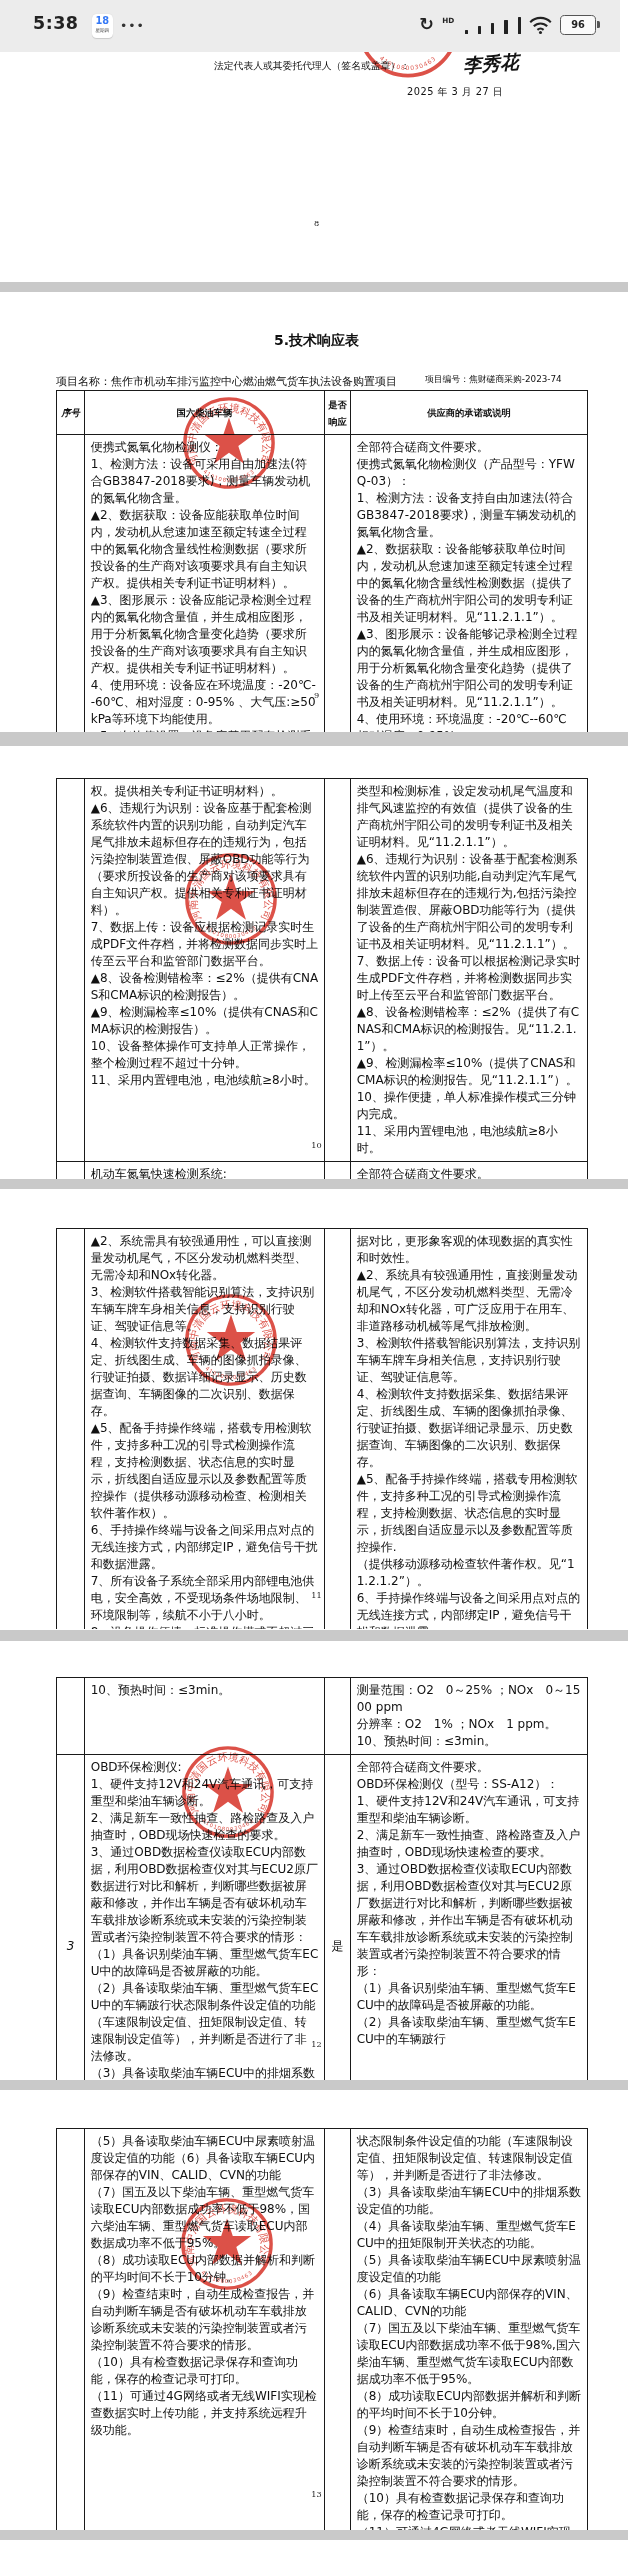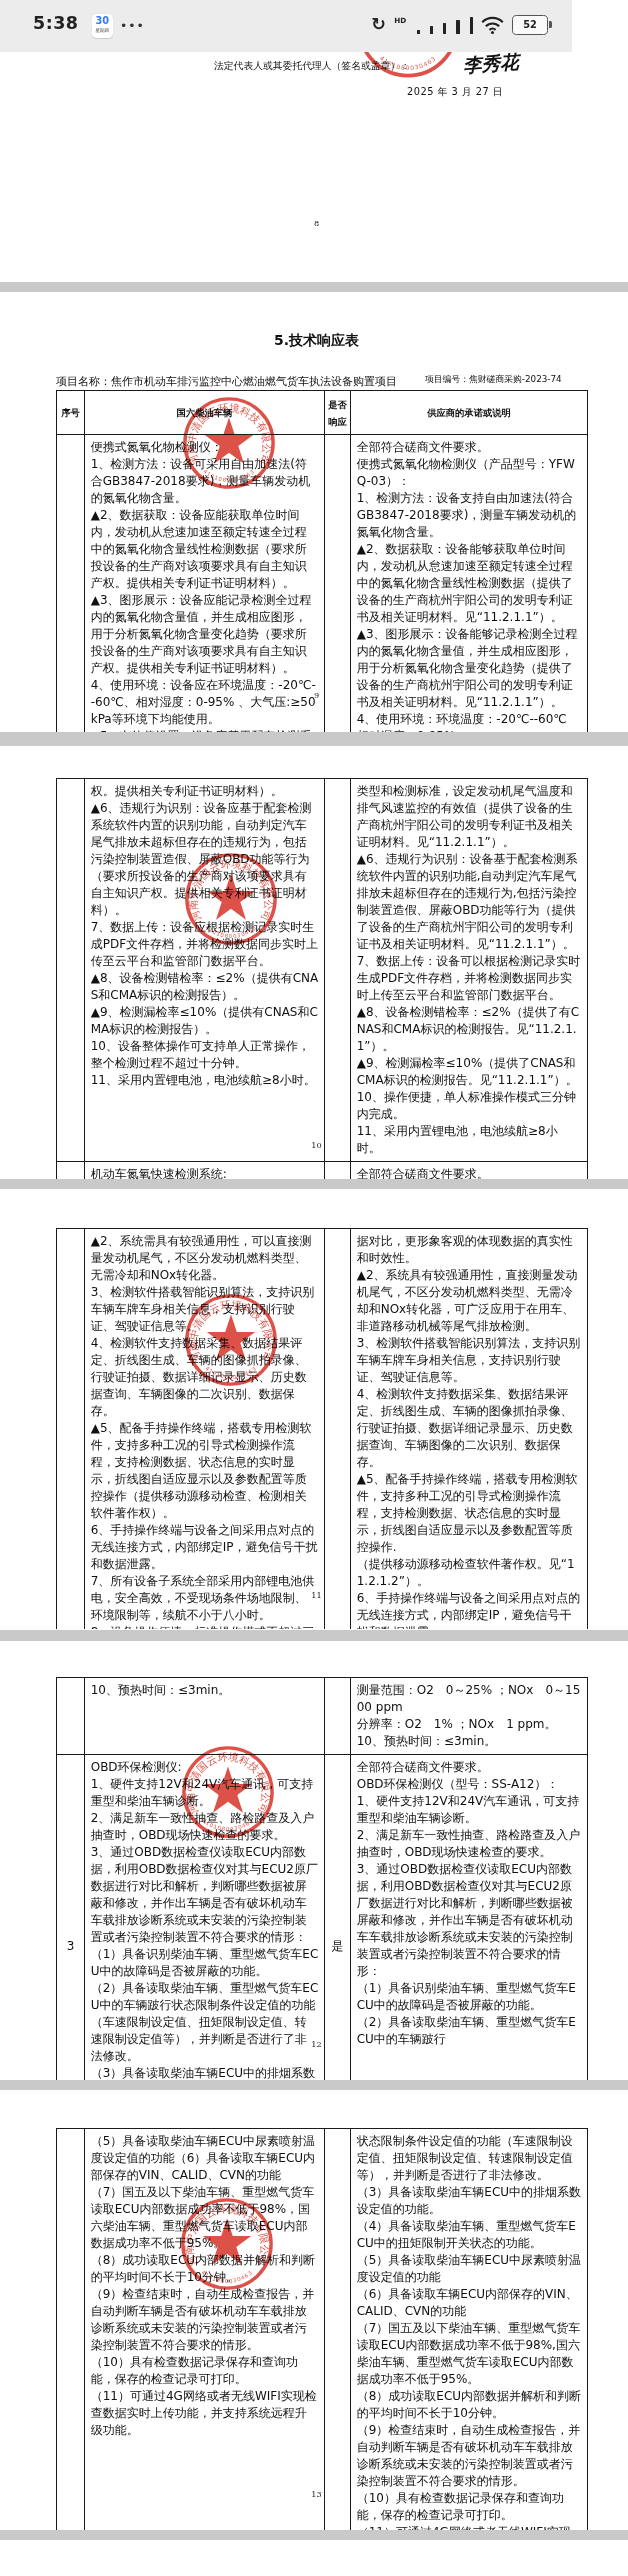--- a/index.html
+++ b/index.html
@@ -1,19 +1,19 @@
 <!DOCTYPE html>
 <html style="font-size:8.2px"><head>
 <meta charset="utf-8">
 <style>
   html,body{margin:0;padding:0;background:#fff;}
   #screen{position:relative;width:629px;height:3941px;background:#fff;overflow:hidden;
           font-family:"DejaVu Sans",sans-serif;color:#111;}
   
-  .statusbar{position:absolute;left:0;top:0;width:572px;height:52px;background:#ececec;z-index:40;}
+  .statusbar{position:absolute;left:0;top:0;width:620px;height:52px;background:#ececec;z-index:40;}
   .sb-time{position:absolute;left:33px;top:13.4px;font-size:17.5px;font-weight:bold;color:#222;letter-spacing:0.5px;}
   .sb-cal{position:absolute;left:92px;top:14.4px;width:20.6px;height:24px;background:#fff;border-radius:4.6px;
           box-shadow:0 0.5px 1px rgba(0,0,0,.15);text-align:center;}
   .sb-cal .d{font-size:9.8px;color:#3478f6;font-weight:bold;line-height:13.4px;}
   .sb-cal .w{font-size:4.6px;color:#444;line-height:5.2px;}
   .sb-dots{position:absolute;left:120px;top:17.5px;font-size:12.4px;color:#333;letter-spacing:1px;}
   .sb-right{position:absolute;right:24px;top:12.4px;display:flex;align-items:center;gap:8.2px;}
   .sb-sync{font-size:17.5px;color:#222;line-height:25px;font-weight:bold;}
   .sb-sig{display:flex;align-items:flex-end;gap:10px;height:17.5px;}
   .sb-sig .hd{font-size:7.2px;font-weight:bold;color:#222;margin-right:1px;align-self:flex-start;}
@@ -28,21 +28,21 @@
          font-size:8.2px;color:#222;}
   
   .doc-title{position:absolute;left:0;width:629px;text-align:center;font-size:14px;font-weight:bold;}
   .proj-name{position:absolute;left:54px;top:81px;font-size:11px;}
   .proj-no{position:absolute;left:423px;top:81px;font-size:8.8px;}
   .tbl{position:absolute;left:54px;width:532px;border:1px solid #1a1a1a;box-sizing:border-box;background:#fff;}
   .trow{display:flex;align-items:stretch;border-top:1px solid #1a1a1a;box-sizing:border-box;}
   .trow:first-child{border-top:none;}
   .c{box-sizing:border-box;border-left:1px solid #1a1a1a;font-size:12px;line-height:17px;}
   .c:first-child{border-left:none;}
-  .num{width:27px;display:flex;align-items:center;justify-content:center;}
+  .num{width:27px;display:flex;align-items:center;justify-content:center;font-style:italic;}
   .req{width:240px;padding:4.1px 5.7px;white-space:pre-wrap;word-break:break-all;}
   .resp{width:26px;display:flex;align-items:center;justify-content:center;}
   .ans{flex:1;padding:4.1px 5.7px;white-space:pre-wrap;word-break:break-all;}
   .thead .c{display:flex;align-items:center;justify-content:center;font-weight:bold;font-size:9.3px;
             white-space:pre-wrap;text-align:center;padding:2.1px;}
   .vbot{align-items:flex-end;padding-bottom:14.4px;}
   
   .line-label{position:absolute;font-size:9.8px;}
   .signature{position:absolute;font-size:18.5px;font-style:italic;font-weight:bold;transform:rotate(-4deg);color:#141414;}
   .dateline{position:absolute;font-size:9.8px;letter-spacing:0.5px;}
@@ -51,42 +51,42 @@
   .stamp svg{display:block;width:100%;height:100%;}
 </style>
 </head>
 <body>
 
 <div id="screen">
 
   <div class="statusbar">
     <div class="sb-time">5:38</div>
     <div class="sb-cal">
-      <div class="d">30</div>
+      <div class="d">18</div>
       <div class="w">星期四</div>
     </div>
     <div class="sb-dots">•••</div>
     <div class="sb-right">
       <div class="sb-sync">↻</div>
       <div class="sb-sig">
         <span class="hd">HD</span>
         <i style="height:4.1px"></i>
           <i style="height:7.2px"></i>
           <i style="height:10.3px"></i>
           <i style="height:13.4px"></i>
           <i style="height:16.5px"></i>
       </div>
       <svg width="23" height="18.5" viewBox="0 0 44 36">
         <path d="M2 12 A 28 28 0 0 1 42 12" fill="none" stroke="#222" stroke-width="4"></path>
         <path d="M9 20 A 18 18 0 0 1 35 20" fill="none" stroke="#222" stroke-width="4"></path>
         <path d="M16 27 A 9 9 0 0 1 28 27" fill="none" stroke="#222" stroke-width="4"></path>
         <circle cx="22" cy="32" r="3" fill="#222"></circle>
       </svg>
       <div class="sb-batt">
-        <span>52</span>
+        <span>96</span>
       </div>
     </div>
   </div>
 
   <div class="page" style="top:52px;height:231px">
     <div class="line-label" style="left:212px;top:8.2px">法定代表人或其委托代理人（签名或盖章）：</div>
     <div class="signature" style="left:461px;top:-1px">李秀花</div>
     <div class="dateline" style="left:405px;top:34px">2025 年 3 月 27 日</div>
     <div class="pgnum" style="top:166px">8</div>
   </div>

